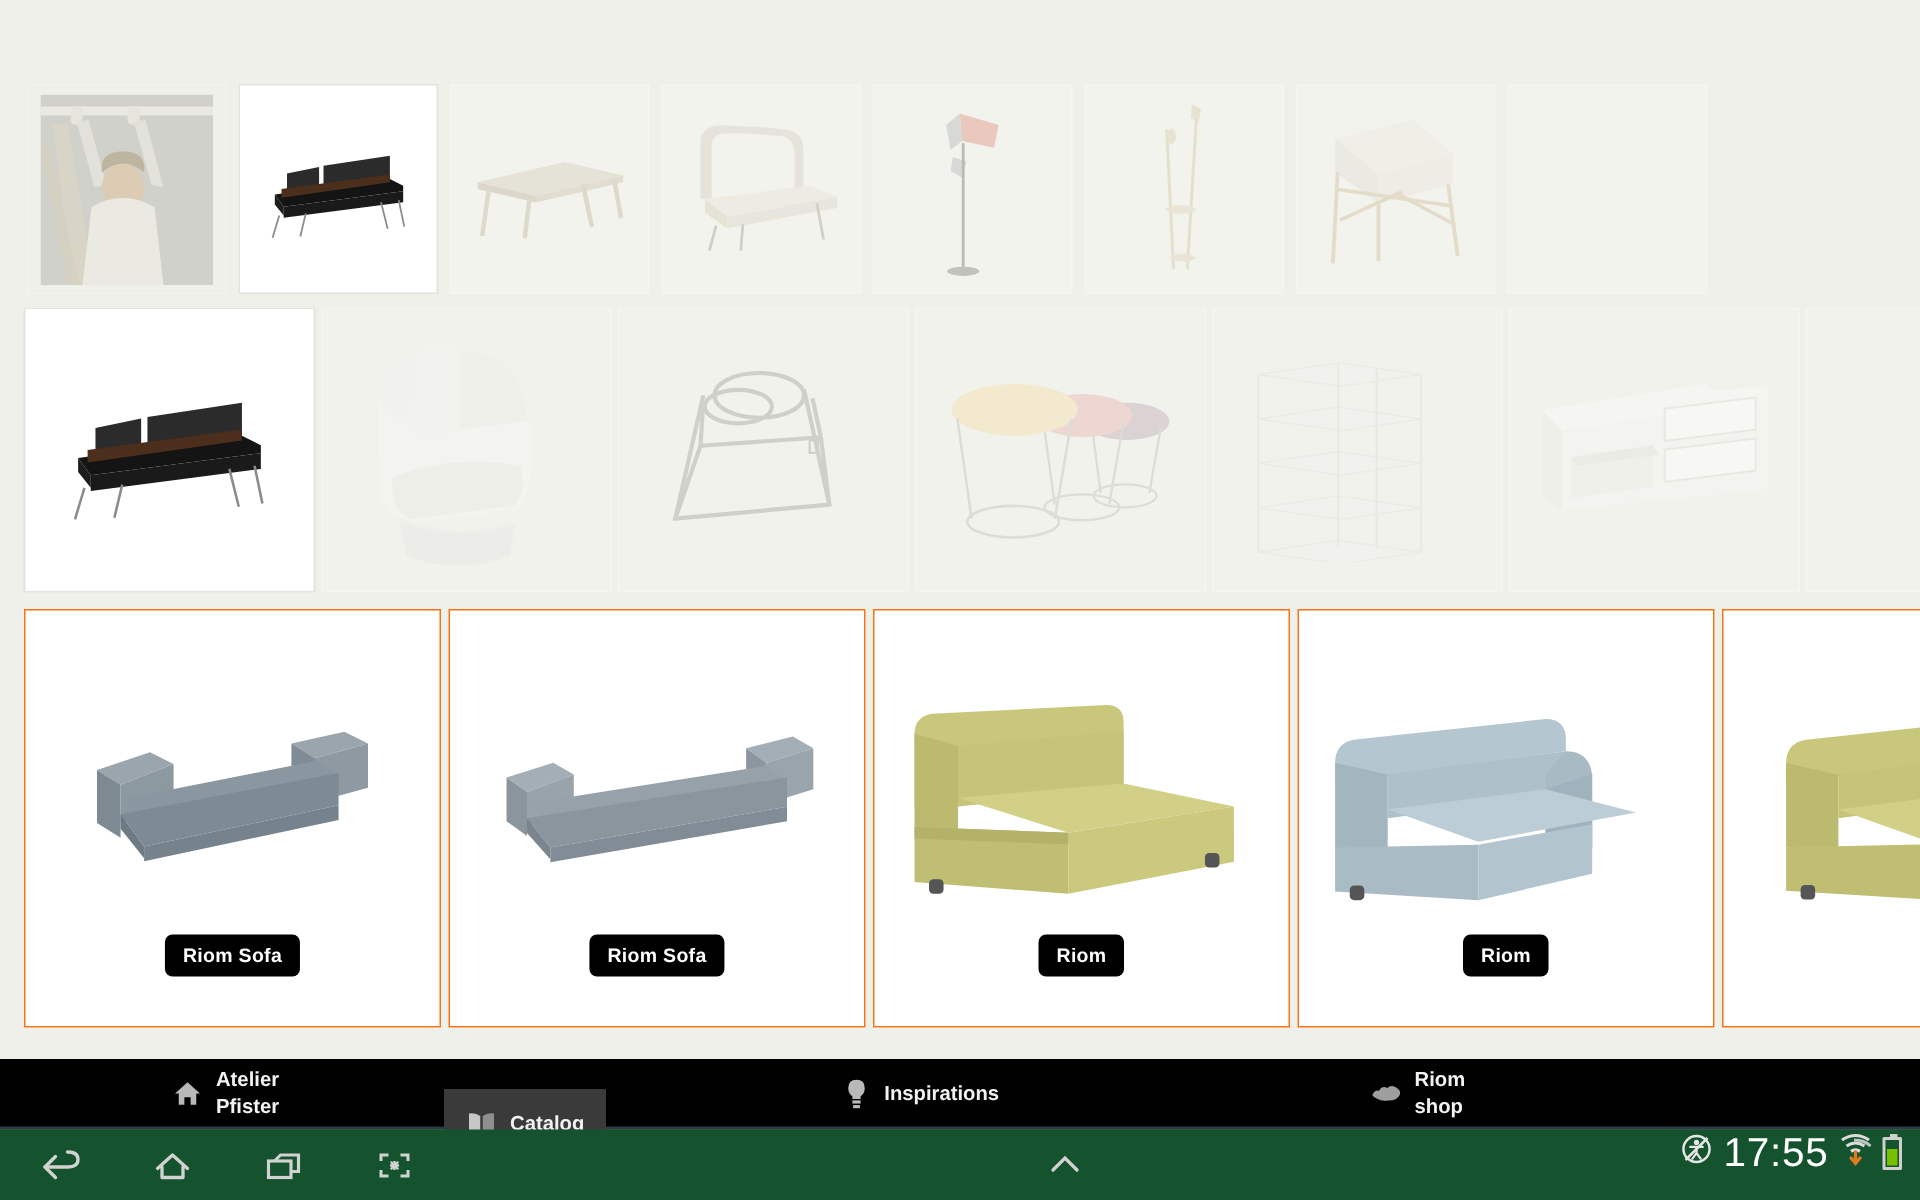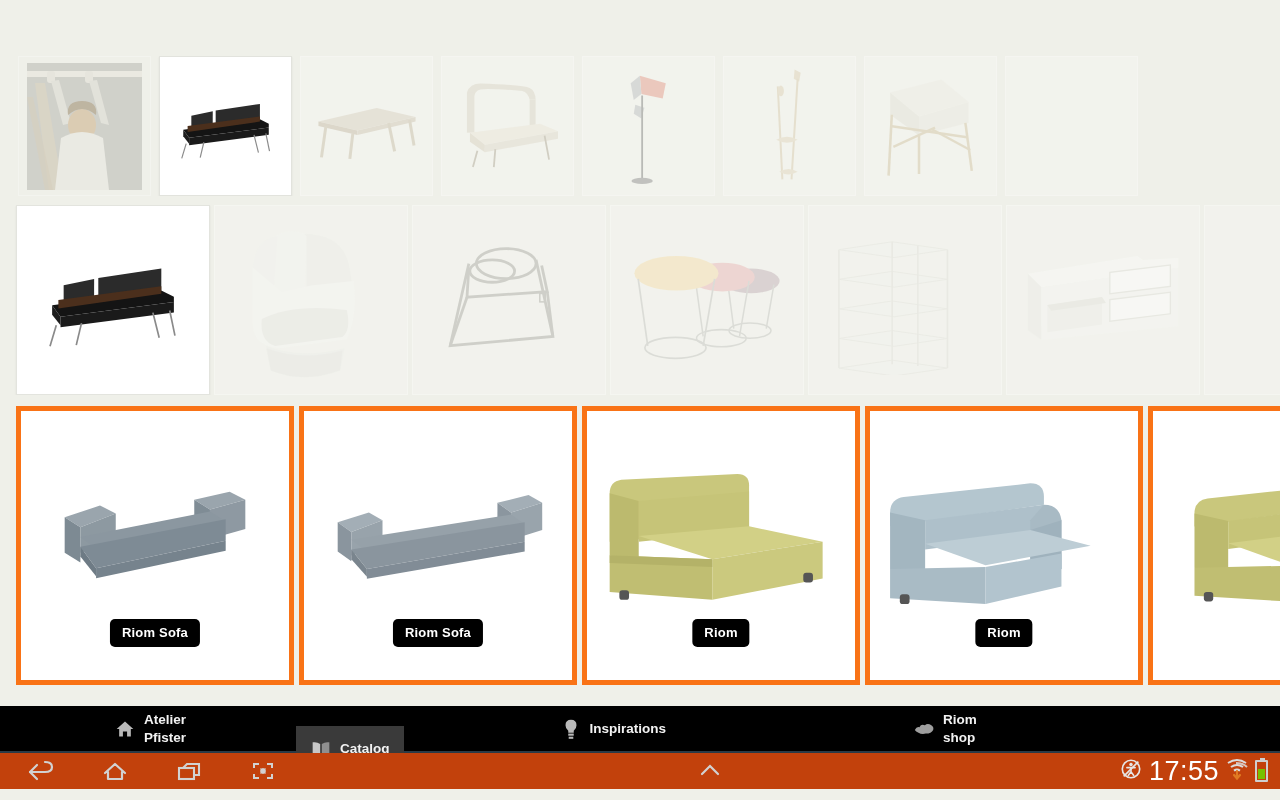--- a/index.html
+++ b/index.html
@@ -53,21 +53,21 @@
     box-shadow: 0 1px 2px rgba(0,0,0,.07);
   }
 
   
   #row-bottom { top: 406px; height: 280px; padding-left: 16px; }
   .card {
     position: relative;
     width: 278px; height: 279px;
     margin-right: 5px;
     background: #ffffff;
-    border: 5px solid #f97316;
+    border: 1px solid #f97316;
     flex: 0 0 auto;
     overflow: hidden;
   }
   .card .art { position: absolute; left: 0; right: 0; top: 28px; height: 190px; display:flex; align-items:center; justify-content:center; }
   .badge {
     position: absolute;
     bottom: 33px; left: 50%;
     transform: translateX(-50%);
     background: #000; color: #fff;
     font-weight: bold; font-size: 13px;
@@ -100,23 +100,23 @@
   .navicon { width: 22px; height: 26px; display:flex; align-items:center; justify-content:center; flex:0 0 auto; fill:#b9b9b9;}
   #nav-spacer-1 { width: 100px; }
   #nav-spacer-2 { flex: 0 0 96px; }
   #nav-spacer-3 { flex: 0 0 142px; }
   #nav-spacer-4 { flex: 0 0 116px; }
   #nav-spacer-5 { flex: 0 0 103px; }
 
   
   #sysbar {
     position: absolute; left: 0; top: 753px;
-    width: 1280px; height: 36px;
-    background: #c2410c;
-    display: flex; align-items: center;
+    width: 1280px; height: 47px;
+    background: #14532d;
+    display: flex; align-items: flex-start;
   }
   .sysbtn { width: 74px; height: 47px; display:flex; align-items:center; justify-content:center; }
   .sysbtn svg { stroke: #d2d2d2; fill: none; }
   #sys-left { display:flex; padding-left: 4px; }
   #sys-center { flex: 1; display:flex; align-items:center; justify-content:center; }
   #sys-right { display:flex; align-items:center; gap: 7px; padding-right: 12px; }
   #clock { color: #ffffff; font-size: 27px; letter-spacing: .5px; font-family: "Liberation Sans", sans-serif; }
 
   
   .batt { width: 13px; height: 22px; border: 2px solid #cfcfcf; border-radius: 1px; position: relative; }

